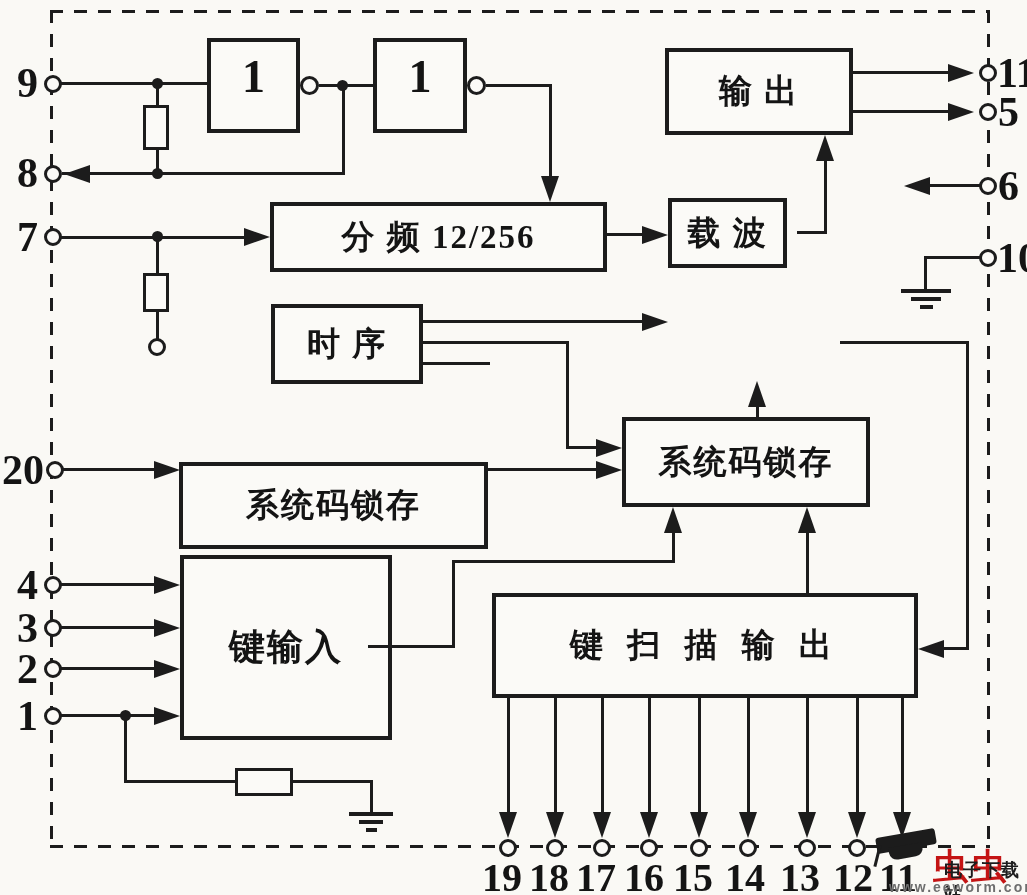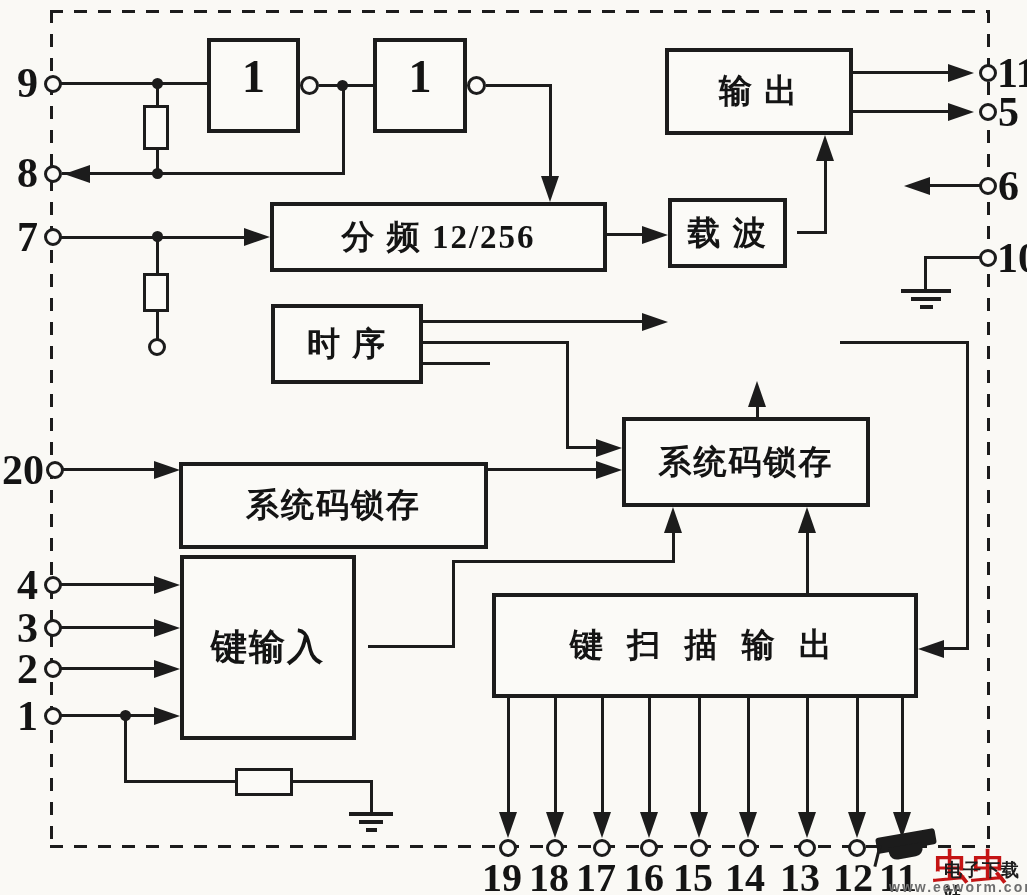--- a/index.html
+++ b/index.html
@@ -77,21 +77,21 @@
     </div>
   <div class="blk cn" style="left:665px;top:48px;width:188px;height:87px;">
       <span>输  出</span>
     </div>
   <div class="blk cn" style="left:179px;top:446px;width:309px;height:87px;margin-top:16px;">
       <span>系统码锁存</span>
     </div>
   <div class="blk cn" style="left:622px;top:417px;width:248px;height:90px;">
       <span>系统码锁存</span>
     </div>
-  <div class="blk cn" style="left:180px;top:555px;width:176px;height:185px;font-size:36px;">
+  <div class="blk cn" style="left:180px;top:555px;width:212px;height:185px;font-size:36px;">
       <span>键输入</span>
     </div>
   <div class="blk cn" style="left:492px;top:593px;width:426px;height:105px;letter-spacing:8px;">
       <span>键 扫 描 输 出</span>
     </div>
 
   <div class="bubble" style="left:300px;top:76px;"></div>
   <div class="bubble" style="left:467px;top:76px;"></div>
 
   <div class="wh" style="left:60px;top:82px;width:147px;"></div>

